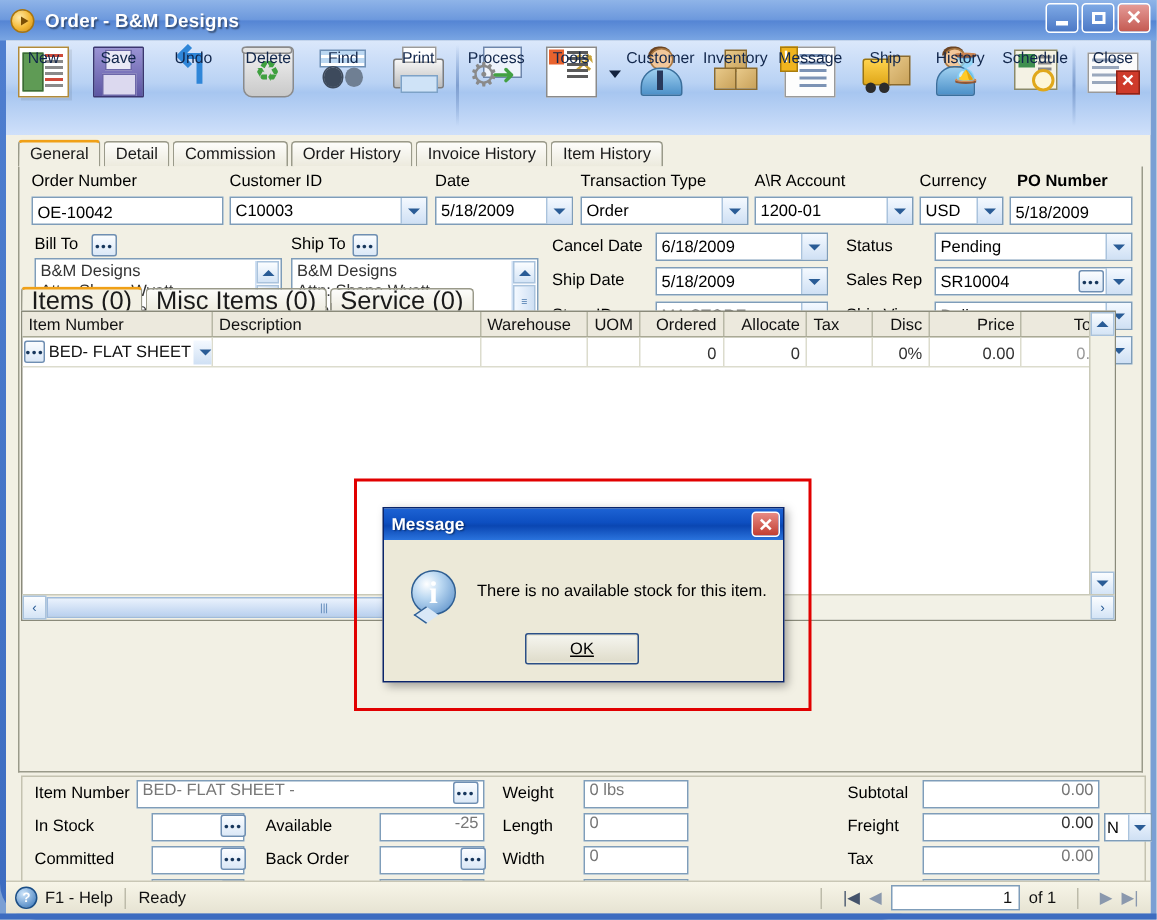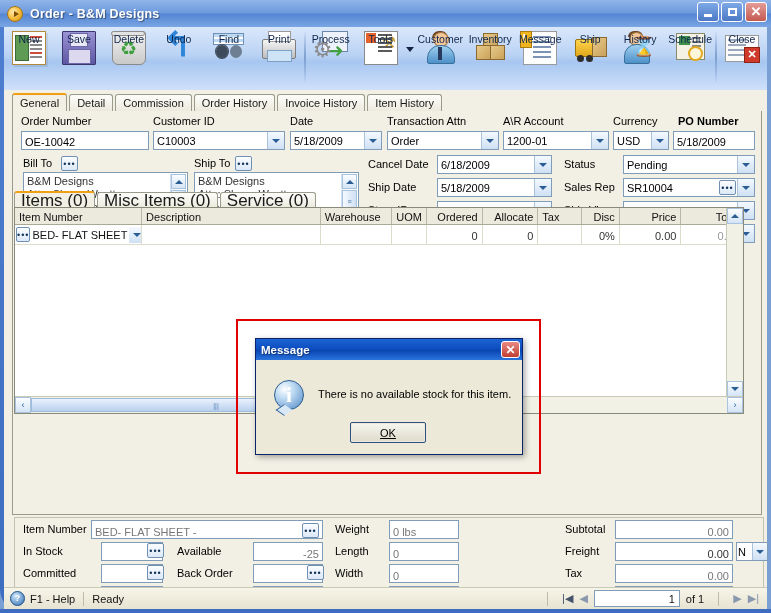--- a/index.html
+++ b/index.html
@@ -249,21 +249,21 @@
   }
   .okbtn .ul{text-decoration:underline;}
   
   .detail{
     position:absolute;left:10px;top:490px;width:750px;height:90px;
     background:#f2f0e4;border:1px solid #c4c2b0;box-sizing:border-box;
   }
   .dlabel{position:absolute;font-size:11px;color:#000;}
   .dfld{
     position:absolute;box-sizing:border-box;height:19px;background:#fff;border:1px solid #7f9db9;
-    font-size:11px;color:#555;display:flex;align-items:flex-end;padding:0 3px;
+    font-size:11px;color:#555;display:flex;align-items:flex-start;padding:0 3px;
   }
   .dfld.r{justify-content:flex-end;}
   .dfld.bold{font-weight:bold;color:#8b0000;}
   .dfld.grey{color:#777;}
   
   .statusbar{
     position:absolute;left:4px;bottom:4px;width:763px;height:22px;
     background:linear-gradient(180deg,#f7f5e8,#e6e3d2);border-top:1px solid #c9c7b5;
     box-sizing:border-box;display:flex;align-items:center;font-size:11px;color:#111;
   }
@@ -304,26 +304,26 @@
     <div class="toolbar">
       <div class="tbtn">
         <div class="ico i-new"></div>
         <div class="lbl">New</div>
       </div>
       <div class="tbtn">
         <div class="ico i-save"></div>
         <div class="lbl">Save</div>
       </div>
       <div class="tbtn">
+        <div class="ico i-undo"></div>
+        <div class="lbl">Undo</div>
+      </div>
+      <div class="tbtn">
         <div class="ico i-del"></div>
         <div class="lbl">Delete</div>
-      </div>
-      <div class="tbtn">
-        <div class="ico i-undo"></div>
-        <div class="lbl">Undo</div>
       </div>
       <div class="tbtn">
         <div class="ico i-find"></div>
         <div class="lbl">Find</div>
       </div>
       <div class="tbtn">
         <div class="ico i-print"></div>
         <div class="lbl">Print</div>
       </div>
       <div class="tb-sep"></div>
@@ -417,21 +417,21 @@
       <div class="tab">
           <span>Item History</span>
         </div>
     </div>
 
     <div class="panel">
 
       <div class="lbl" style="left:8px;top:4px;">Order Number</div>
       <div class="lbl" style="left:140px;top:4px;">Customer ID</div>
       <div class="lbl" style="left:277px;top:4px;">Date</div>
-      <div class="lbl" style="left:374px;top:4px;">Transaction Attn</div>
+      <div class="lbl" style="left:374px;top:4px;">Transaction Type</div>
       <div class="lbl" style="left:490px;top:4px;">A\R Account</div>
       <div class="lbl" style="left:600px;top:4px;">Currency</div>
       <div class="lbl" style="left:665px;top:4px;font-weight:bold;">PO Number</div>
 
       <div class="fld" style="left:8px;top:20px;width:128px;">
         <span>OE-10042</span>
       </div>
       <div class="combo" style="left:140px;top:20px;width:132px;">
         <span class="val">C10003</span>
         <span class="arrowbtn">

